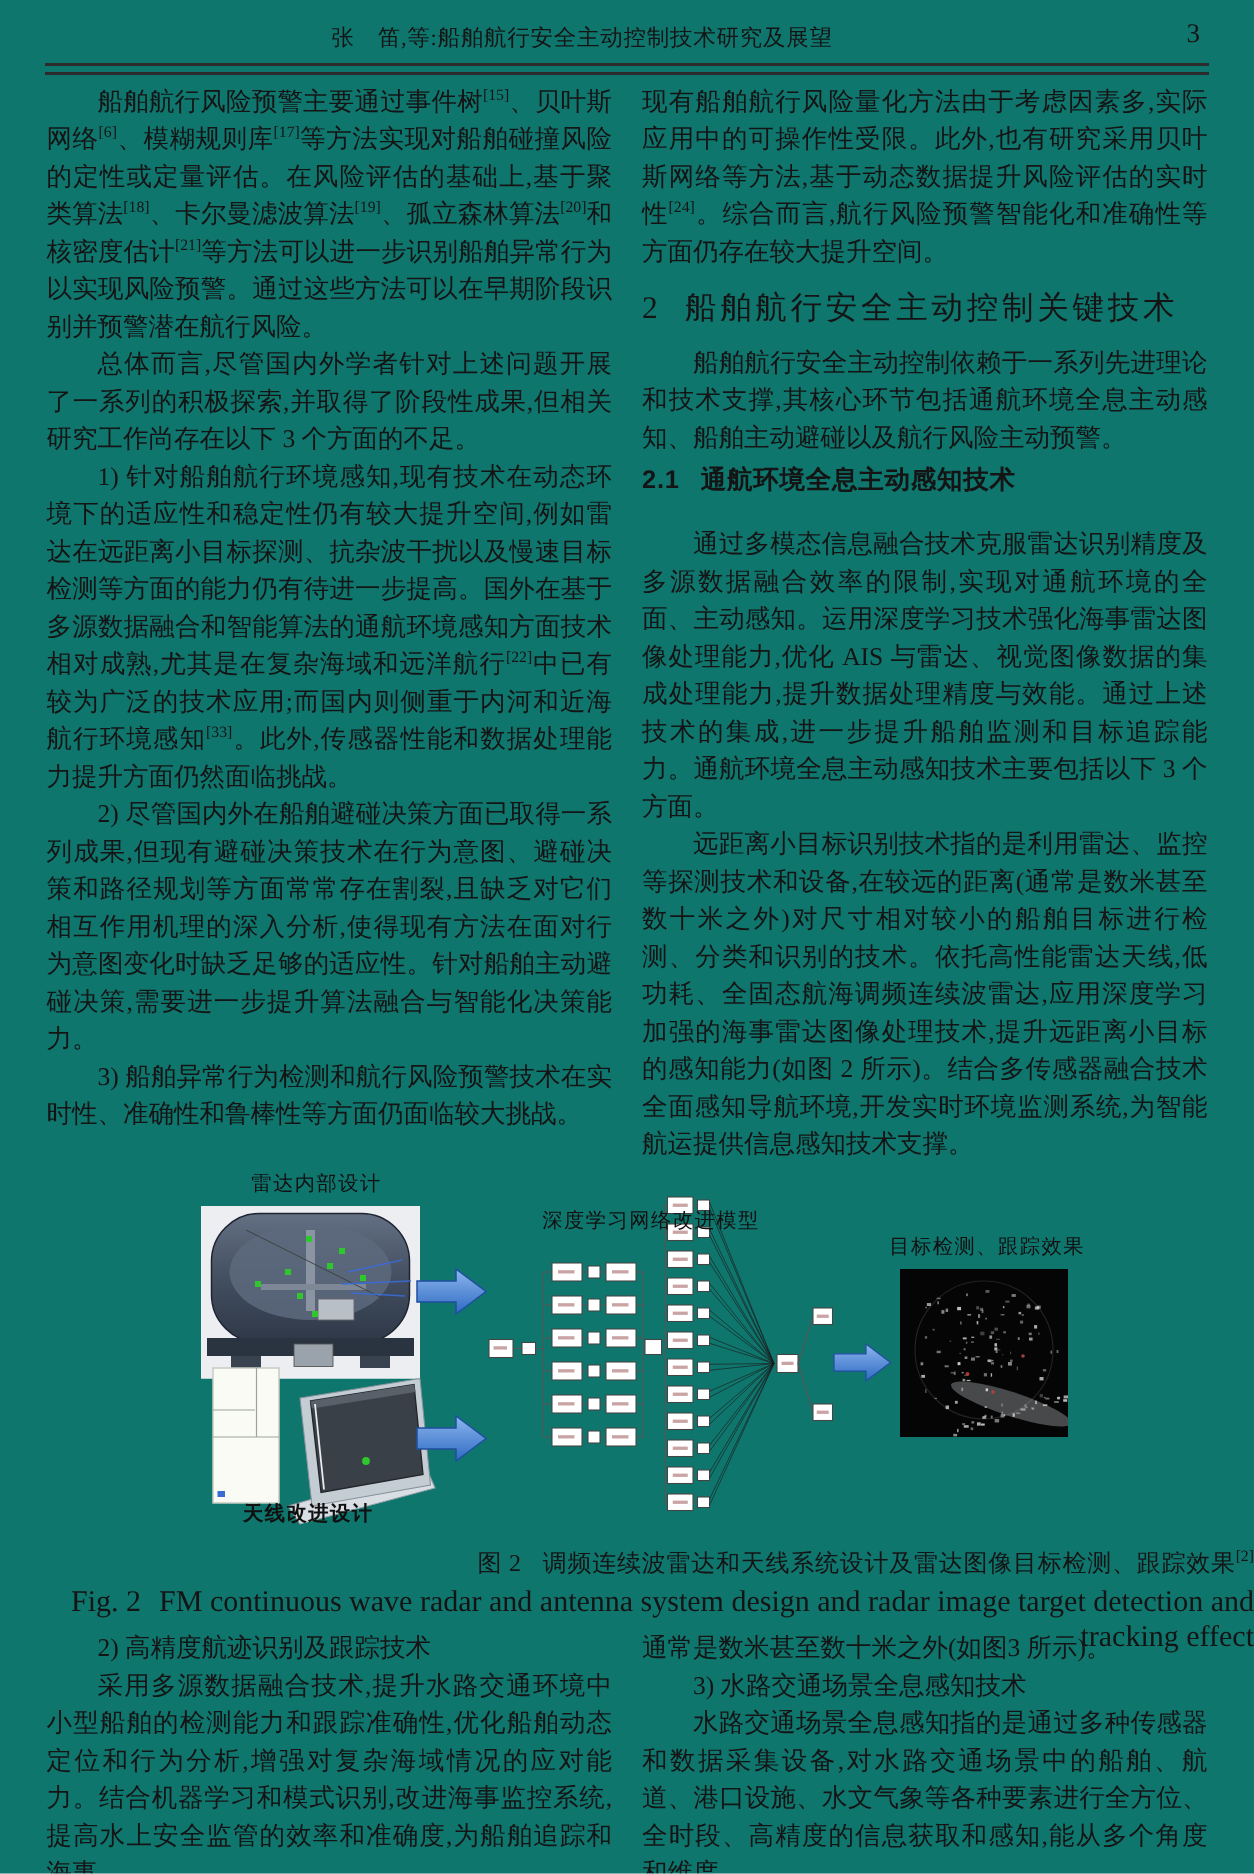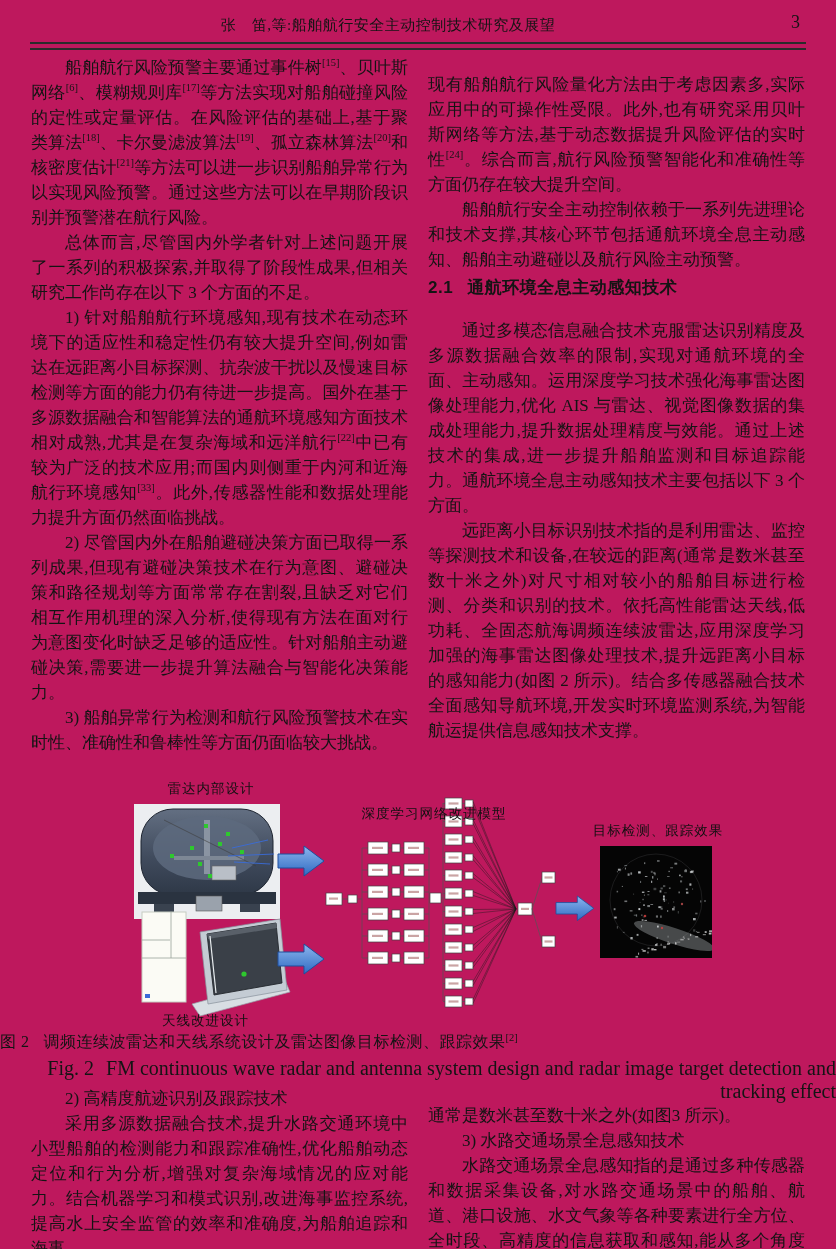--- a/index.html
+++ b/index.html
@@ -1,45 +1,45 @@
 <!DOCTYPE html>
 <html lang="zh"><head>
 <meta charset="utf-8">
 <style>
   html,body{margin:0;padding:0;background:#e8e8e8;}
-  #page{position:relative;width:836px;height:1249px;background:#be185d;margin:0 auto;
+  #page{position:relative;width:836px;height:1249px;background:#0f766e;margin:0 auto;
         font-family:"Liberation Serif","DejaVu Serif",serif;color:#141414;overflow:hidden;}
   
   #hdr-title{position:absolute;top:16px;left:0;right:60px;text-align:center;font-size:15px;letter-spacing:.5px;}
   #hdr-page{position:absolute;top:12px;right:36px;font-size:18px;}
   #hdr-rule{position:absolute;top:42px;left:30px;right:30px;height:4px;
             border-top:2px solid #2b2b2b;border-bottom:2px solid #2b2b2b;}
   
   .col{position:absolute;width:377px;font-size:17px;line-height:25px;text-align:justify;}
   #col-lt{left:31px;top:55px;}
   #col-rt{left:428px;top:55px;}
   #col-lb{left:31px;top:1086px;}
   #col-rb{left:428px;top:1086px;}
   .col p{margin:0;text-indent:2em;}
-  .col p.cont{text-indent:0;margin-top:17px;}
+  .col p.cont{text-indent:0;}
   sup{font-size:10.5px;line-height:0;vertical-align:super;letter-spacing:0;}
   .sec-h{margin:13px 0 11px;font-size:21px;font-weight:normal;letter-spacing:2.5px;text-indent:0;white-space:nowrap;}
   .sec-h .no{letter-spacing:0;margin-right:18px;}
   .sub-h{margin:3px 0 18px;font-size:17px;font-weight:bold;text-indent:0;
          font-family:"Liberation Sans","DejaVu Sans",sans-serif;letter-spacing:.5px;}
   .sub-h .no{margin-right:14px;}
   
   #figure{position:absolute;left:112px;top:768px;width:650px;height:264px;}
   #figure svg{position:absolute;left:0;top:0;}
   .fig-label{position:absolute;font-size:13.5px;color:#101010;text-align:center;letter-spacing:1px;}
   #fl-radar{left:34px;top:12px;width:130px;}
   #fl-model{left:232px;top:37px;width:180px;}
   #fl-result{left:466px;top:54px;width:160px;}
-  #fl-antenna{left:26px;top:244px;width:135px;}
-  #cap-zh{position:absolute;top:1032px;left:0;right:0;text-align:left;font-size:16px;letter-spacing:.5px;}
+  #fl-antenna{left:26px;top:232px;width:135px;font-weight:bold;}
+  #cap-zh{position:absolute;top:1032px;left:0;right:0;text-align:right;font-size:16px;letter-spacing:.5px;}
   #cap-zh .gap{display:inline-block;width:14px;}
   #cap-en{position:absolute;top:1057px;left:0;right:0;text-align:right;font-size:20px;}
   #cap-en .gap{display:inline-block;width:12px;}
   
   .nbox{fill:#ffffff;stroke:#444;stroke-width:.7;}
   .ntxt{fill:#c49a9a;opacity:.9;}
   .wire{stroke:#555;stroke-width:.7;}
   .fan{stroke:#1b1b1b;stroke-width:.5;opacity:.85;}
 </style>
 </head>
@@ -54,20 +54,21 @@
   <div class="col" id="col-lt">
     <p>船舶航行风险预警主要通过事件树<sup>[15]</sup>、贝叶斯网络<sup>[6]</sup>、模糊规则库<sup>[17]</sup>等方法实现对船舶碰撞风险的定性或定量评估。在风险评估的基础上,基于聚类算法<sup>[18]</sup>、卡尔曼滤波算法<sup>[19]</sup>、孤立森林算法<sup>[20]</sup>和核密度估计<sup>[21]</sup>等方法可以进一步识别船舶异常行为以实现风险预警。通过这些方法可以在早期阶段识别并预警潜在航行风险。</p>
     <p>总体而言,尽管国内外学者针对上述问题开展了一系列的积极探索,并取得了阶段性成果,但相关研究工作尚存在以下 3 个方面的不足。</p>
     <p>1) 针对船舶航行环境感知,现有技术在动态环境下的适应性和稳定性仍有较大提升空间,例如雷达在远距离小目标探测、抗杂波干扰以及慢速目标检测等方面的能力仍有待进一步提高。国外在基于多源数据融合和智能算法的通航环境感知方面技术相对成熟,尤其是在复杂海域和远洋航行<sup>[22]</sup>中已有较为广泛的技术应用;而国内则侧重于内河和近海航行环境感知<sup>[33]</sup>。此外,传感器性能和数据处理能力提升方面仍然面临挑战。</p>
     <p>2) 尽管国内外在船舶避碰决策方面已取得一系列成果,但现有避碰决策技术在行为意图、避碰决策和路径规划等方面常常存在割裂,且缺乏对它们相互作用机理的深入分析,使得现有方法在面对行为意图变化时缺乏足够的适应性。针对船舶主动避碰决策,需要进一步提升算法融合与智能化决策能力。</p>
     <p>3) 船舶异常行为检测和航行风险预警技术在实时性、准确性和鲁棒性等方面仍面临较大挑战。</p>
   </div>
 
   <div class="col" id="col-rt">
     <p class="cont">现有船舶航行风险量化方法由于考虑因素多,实际应用中的可操作性受限。此外,也有研究采用贝叶斯网络等方法,基于动态数据提升风险评估的实时性<sup>[24]</sup>。综合而言,航行风险预警智能化和准确性等方面仍存在较大提升空间。</p>
+    <h2 class="sec-h"><span class="no">2</span><span>船舶航行安全主动控制关键技术</span></h2>
     <p>船舶航行安全主动控制依赖于一系列先进理论和技术支撑,其核心环节包括通航环境全息主动感知、船舶主动避碰以及航行风险主动预警。</p>
     <h3 class="sub-h"><span class="no">2.1</span><span>通航环境全息主动感知技术</span></h3>
     <p>通过多模态信息融合技术克服雷达识别精度及多源数据融合效率的限制,实现对通航环境的全面、主动感知。运用深度学习技术强化海事雷达图像处理能力,优化 AIS 与雷达、视觉图像数据的集成处理能力,提升数据处理精度与效能。通过上述技术的集成,进一步提升船舶监测和目标追踪能力。通航环境全息主动感知技术主要包括以下 3 个方面。</p>
     <p>远距离小目标识别技术指的是利用雷达、监控等探测技术和设备,在较远的距离(通常是数米甚至数十米之外)对尺寸相对较小的船舶目标进行检测、分类和识别的技术。依托高性能雷达天线,低功耗、全固态航海调频连续波雷达,应用深度学习加强的海事雷达图像处理技术,提升远距离小目标的感知能力(如图 2 所示)。结合多传感器融合技术全面感知导航环境,开发实时环境监测系统,为智能航运提供信息感知技术支撑。</p>
   </div>
 
   <div id="figure">
     <svg width="650" height="264" viewBox="0 0 650 264">
       <defs>
         <linearGradient id="domeG" x1="0" y1="0" x2="0" y2="1">

